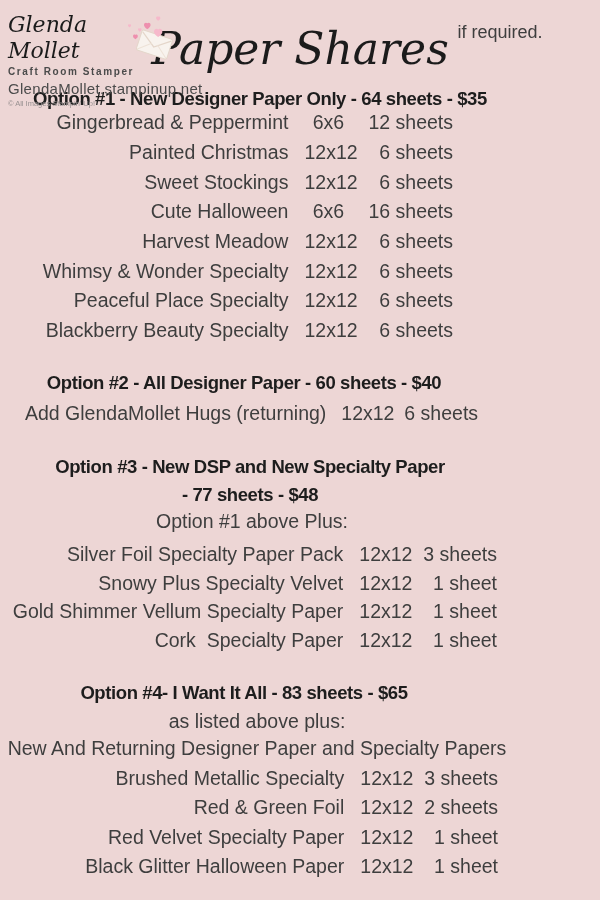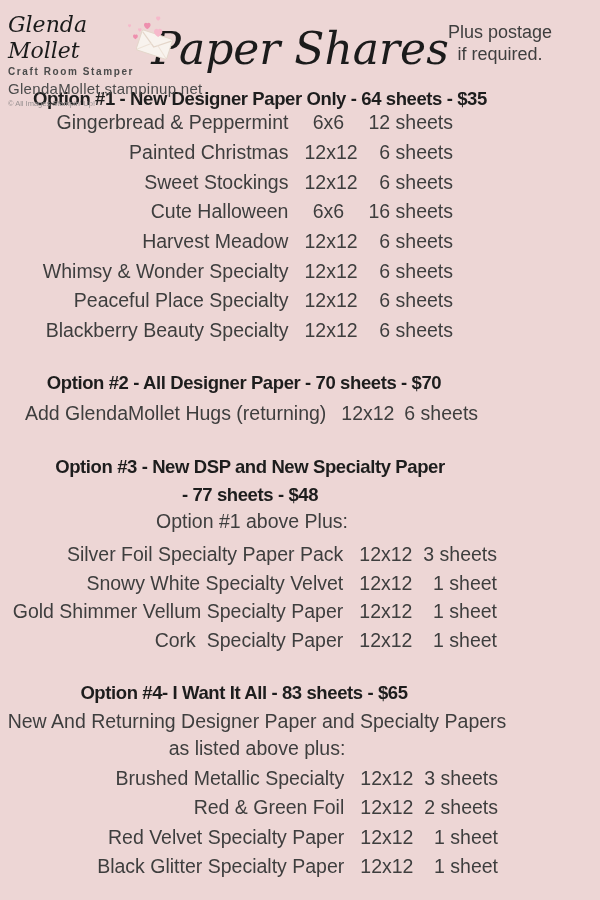--- a/index.html
+++ b/index.html
@@ -113,21 +113,20 @@
 <div class="abs logo-block">
   <div class="script logo-name">Glenda Mollet</div>
   <div class="logo-tagline">Craft Room Stamper</div>
   <div class="logo-site">GlendaMollet.stampinup.net</div>
   <div class="logo-copy">© All Images Stampin' Up!</div>
 </div>
 
 <div class="abs page-title script">Paper Shares</div>
 
 <div class="abs postage-note">
-  <div>Plus postage</div>
   <div>if required.</div>
 </div>
 
 <div id="h1" class="abs heading">
   <span>Option #1 - New Designer Paper Only - 64 sheets - $35</span>
 </div>
 <div id="t1" class="ptable">
   <div class="row">
     <span class="n">Gingerbread &amp; Peppermint</span>
     <span class="s">6x6</span>
@@ -164,21 +163,21 @@
     <span class="c">6 sheets</span>
   </div>
   <div class="row">
     <span class="n">Blackberry Beauty Specialty</span>
     <span class="s">12x12</span>
     <span class="c">6 sheets</span>
   </div>
 </div>
 
 <div id="h2" class="abs heading">
-  <span>Option #2 - All Designer Paper - 70 sheets - $70</span>
+  <span>Option #2 - All Designer Paper - 60 sheets - $40</span>
 </div>
 <div id="t2" class="ptable">
   <div class="row">
     <span class="n">Add GlendaMollet Hugs (returning)</span>
     <span class="s">12x12</span>
     <span class="c">6 sheets</span>
   </div>
 </div>
 
 <div id="h3" class="abs heading two-line">
@@ -188,57 +187,57 @@
 <div id="sub3" class="abs subnote">
   <span>Option #1 above Plus:</span>
 </div>
 <div id="t3" class="ptable">
   <div class="row">
     <span class="n">Silver Foil Specialty Paper Pack</span>
     <span class="s">12x12</span>
     <span class="c">3 sheets</span>
   </div>
   <div class="row">
-    <span class="n">Snowy White Specialty Velvet</span>
+    <span class="n">Snowy Plus Specialty Velvet</span>
     <span class="s">12x12</span>
     <span class="c">1 sheet</span>
   </div>
   <div class="row">
     <span class="n">Gold Shimmer Vellum Specialty Paper</span>
     <span class="s">12x12</span>
     <span class="c">1 sheet</span>
   </div>
   <div class="row">
     <span class="n">Cork  Specialty Paper</span>
     <span class="s">12x12</span>
     <span class="c">1 sheet</span>
   </div>
 </div>
 
 <div id="h4" class="abs heading">
   <span>Option #4- I Want It All - 83 sheets - $65</span>
 </div>
 <div id="sub4" class="abs subnote">
+  <span>as listed above plus:</span>
   <span>New And Returning Designer Paper and Specialty Papers</span>
-  <span>as listed above plus:</span>
 </div>
 <div id="t4" class="ptable">
   <div class="row">
     <span class="n">Brushed Metallic Specialty</span>
     <span class="s">12x12</span>
     <span class="c">3 sheets</span>
   </div>
   <div class="row">
     <span class="n">Red &amp; Green Foil</span>
     <span class="s">12x12</span>
     <span class="c">2 sheets</span>
   </div>
   <div class="row">
     <span class="n">Red Velvet Specialty Paper</span>
     <span class="s">12x12</span>
     <span class="c">1 sheet</span>
   </div>
   <div class="row">
-    <span class="n">Black Glitter Specialty Paper</span>
+    <span class="n">Black Glitter Halloween Paper</span>
     <span class="s">12x12</span>
     <span class="c">1 sheet</span>
   </div>
 </div>
 
 </body></html>

